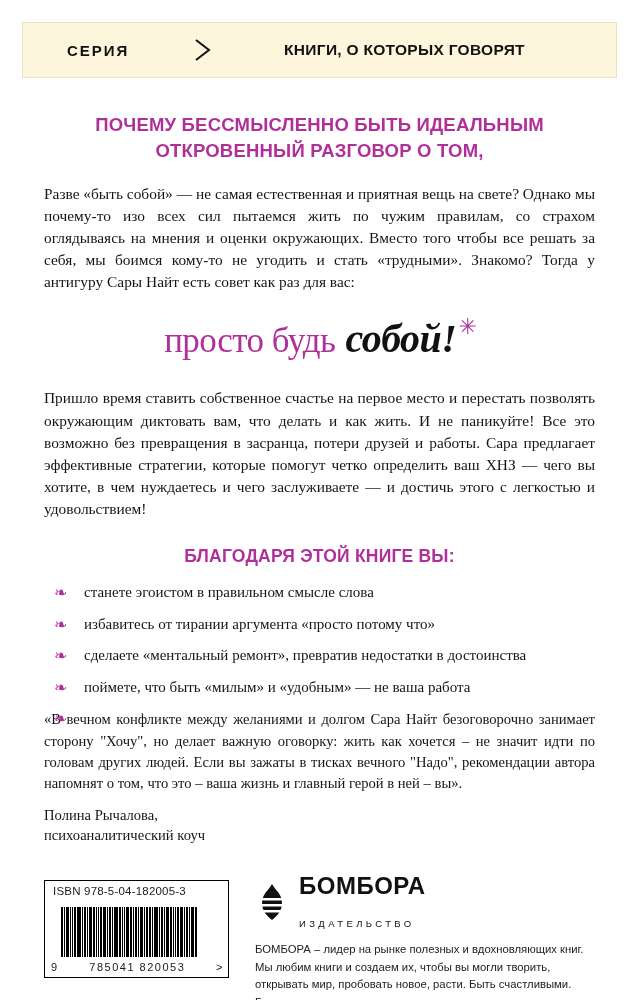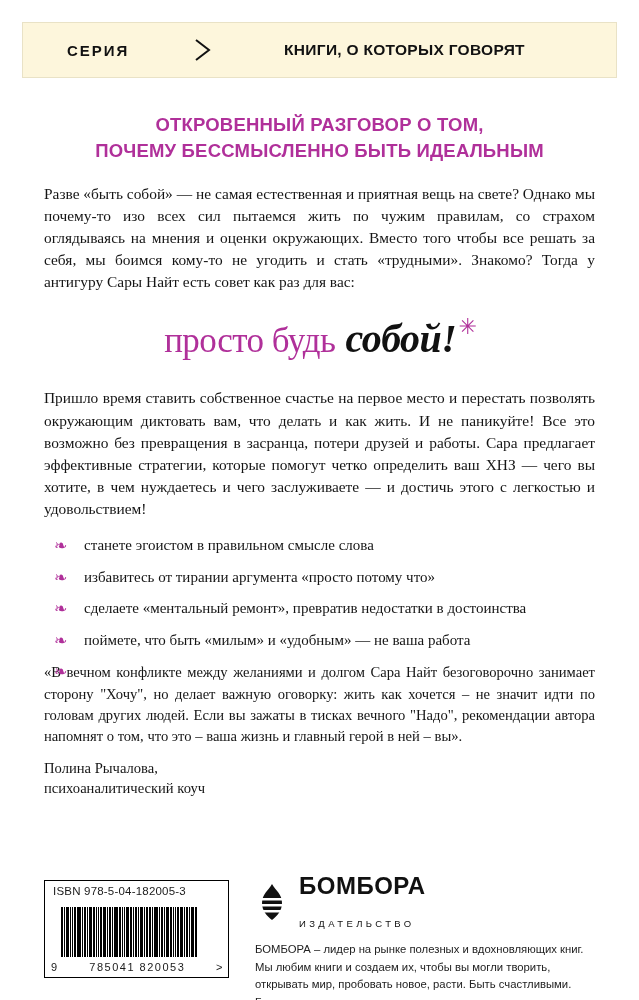--- a/index.html
+++ b/index.html
@@ -279,34 +279,35 @@
       <svg width="22" height="26" viewBox="0 0 22 26" aria-hidden="true">
         <polyline points="4,3 17,13 4,23" fill="none" stroke="#111111" stroke-width="2"></polyline>
       </svg>
     </div>
     <div class="series-title">КНИГИ, О КОТОРЫХ ГОВОРЯТ</div>
   </div>
 
   <div class="content">
 
     <div class="headline">
+      <div>ПОЧЕМУ БЕССМЫСЛЕННО БЫТЬ ИДЕАЛЬНЫМ</div>
       <div>ОТКРОВЕННЫЙ РАЗГОВОР О ТОМ,</div>
-      <div>ПОЧЕМУ БЕССМЫСЛЕННО БЫТЬ ИДЕАЛЬНЫМ</div>
     </div>
 
     <p class="body-text first">Разве «быть собой» — не самая естественная и приятная вещь на свете? Однако мы почему-то изо всех сил пытаемся жить по чужим правилам, со страхом оглядываясь на мнения и оценки окружающих. Вместо того чтобы все решать за себя, мы боимся кому-то не угодить и стать «трудными». Знакомо? Тогда у антигуру Сары Найт есть совет как раз для вас:</p>
 
     <div class="script-line">
       <span class="script-plain">просто будь</span>
       <span class="script-italic">собой!</span>
       <span class="script-star">✳</span>
     </div>
 
     <p class="body-text">Пришло время ставить собственное счастье на первое место и перестать позволять окружающим диктовать вам, что делать и как жить. И не паникуйте! Все это возможно без превращения в засранца, потери друзей и работы. Сара предлагает эффективные стратегии, которые помогут четко определить ваш ХНЗ — чего вы хотите, в чем нуждаетесь и чего заслуживаете — и достичь этого с легкостью и удовольствием!</p>
 
+    <div class="benefits-heading">БЛАГОДАРЯ ЭТОЙ КНИГЕ ВЫ:</div>
     <ul class="benefits">
       <li>
         <span class="bullet-mark">❧</span>
         <span>станете эгоистом в правильном смысле слова</span>
       </li>
       <li>
         <span class="bullet-mark">❧</span>
         <span>избавитесь от тирании аргумента «просто потому что»</span>
       </li>
       <li>

